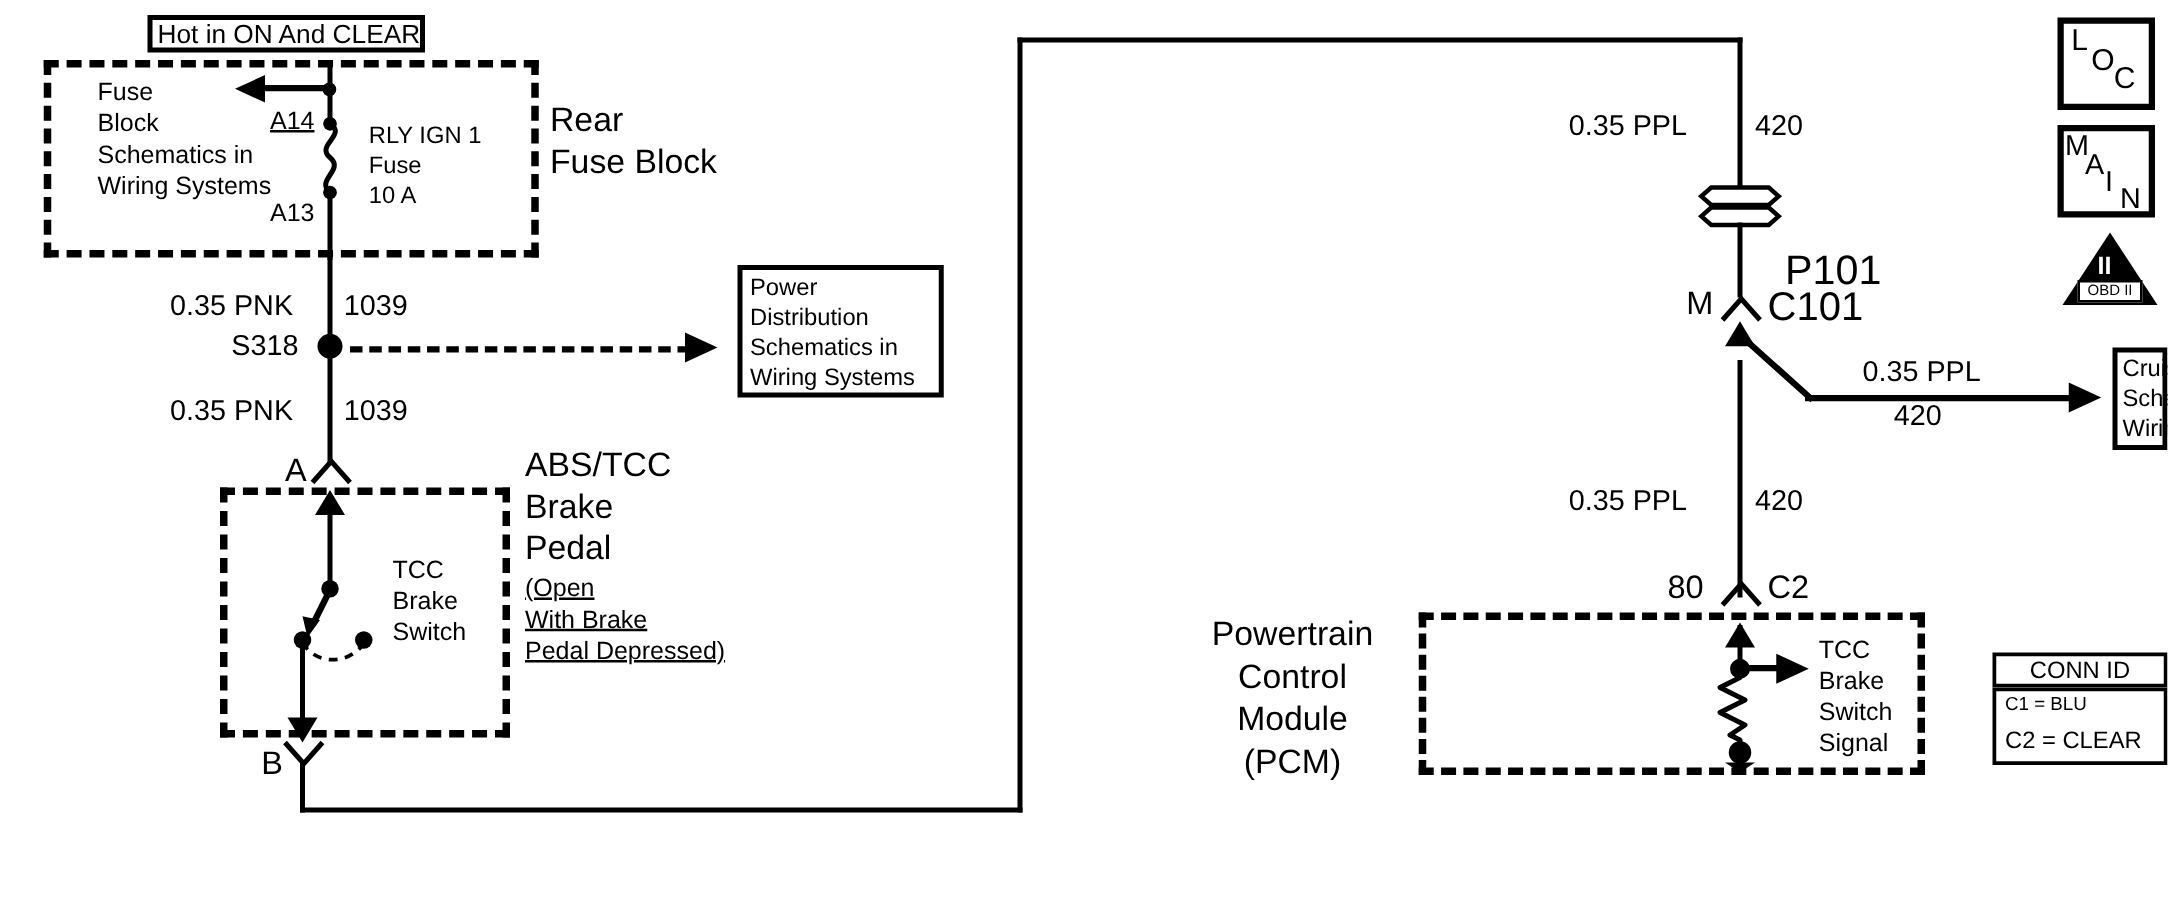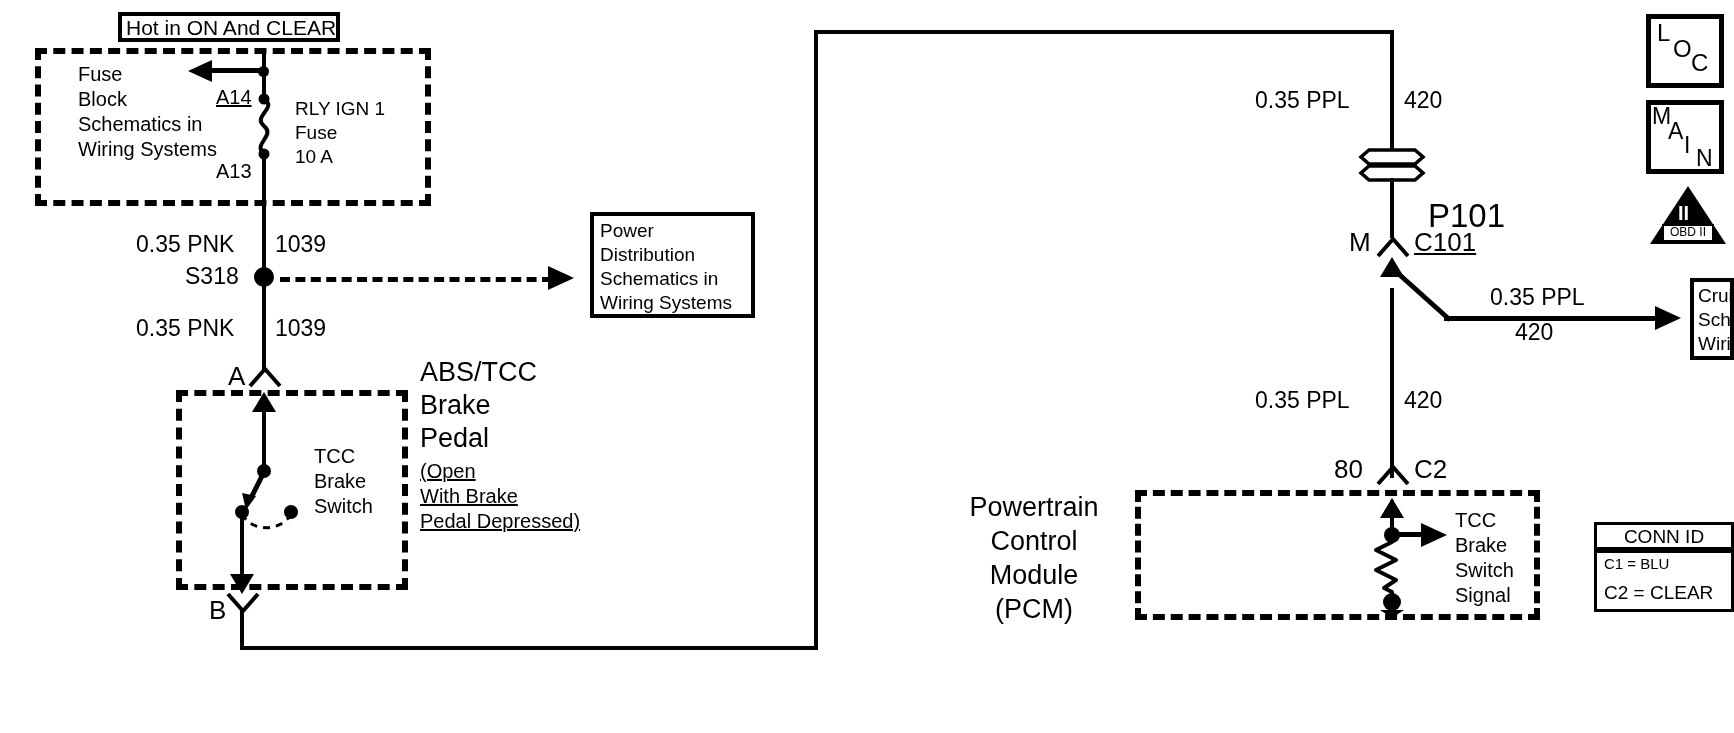--- a/index.html
+++ b/index.html
@@ -49,20 +49,22 @@
 
   <div class="txt nosel" style="left:216px;top:86px;font-size:20px;text-decoration:underline;">A14</div>
   <div class="txt nosel" style="left:216px;top:160px;font-size:20px;">A13</div>
 
   <div class="txt nosel" style="left:295px;top:97px;font-size:19px;line-height:24px;">RLY IGN 1
 Fuse
 10 A</div>
 
   <div class="wire vw" style="left:262px;top:154px;width:4px;height:54px;"></div>
 
+  <div class="txt nosel" style="left:440px;top:80px;font-size:27px;line-height:33px;">Rear
+Fuse Block</div>
 
   <div class="wire vw" style="left:262px;top:206px;width:4px;height:70px;"></div>
 
   <div class="txt nosel" style="left:136px;top:232px;font-size:23px;">0.35 PNK</div>
   <div class="txt nosel" style="left:275px;top:232px;font-size:23px;">1039</div>
 
   <div class="txt nosel" style="left:185px;top:264px;font-size:23px;">S318</div>
   <div class="dot" style="left:254px;top:267px;width:20px;height:20px;"></div>
 
   <div class="dashline" style="left:280px;top:277px;width:272px;"></div>
@@ -143,21 +145,21 @@
     <polygon points="10,18 56,18 64,25 56,32 10,32 2,25" fill="#fff" stroke="#000" stroke-width="3.5"></polygon>
   </svg>
   <div class="txt nosel" style="left:1428px;top:150px;font-size:33px;margin-top:48px;">P101</div>
 
   <div class="wire vw" style="left:1390px;top:178px;width:4px;height:60px;"></div>
 
   <div class="txt nosel" style="left:1349px;top:228px;font-size:26px;">M</div>
   <svg class="abs" style="left:1376px;top:236px;" width="34" height="22" viewBox="0 0 34 22">
     <path d="M2,20 L17,3 L32,20" stroke="#000" stroke-width="4" fill="none"></path>
   </svg>
-  <div class="txt nosel" style="left:1414px;top:228px;font-size:26px;text-decoration:underline;">C101</div>
+  <div class="txt nosel" style="left:1414px;top:228px;font-size:32px;">C101</div>
 
   <svg class="abs" style="left:1380px;top:257px;" width="24" height="22" viewBox="0 0 24 22">
     <polygon points="12,0 0,20 24,20" fill="#000"></polygon>
   </svg>
 
   <svg class="abs" style="left:1386px;top:268px;" width="100" height="60" viewBox="0 0 100 60">
     <path d="M6,0 L64,52" stroke="#000" stroke-width="5" fill="none"></path>
   </svg>
   <div class="wire hw" style="left:1444px;top:316px;width:216px;height:5px;"></div>
   <svg class="abs" style="left:1655px;top:306px;" width="26" height="24" viewBox="0 0 26 24">

